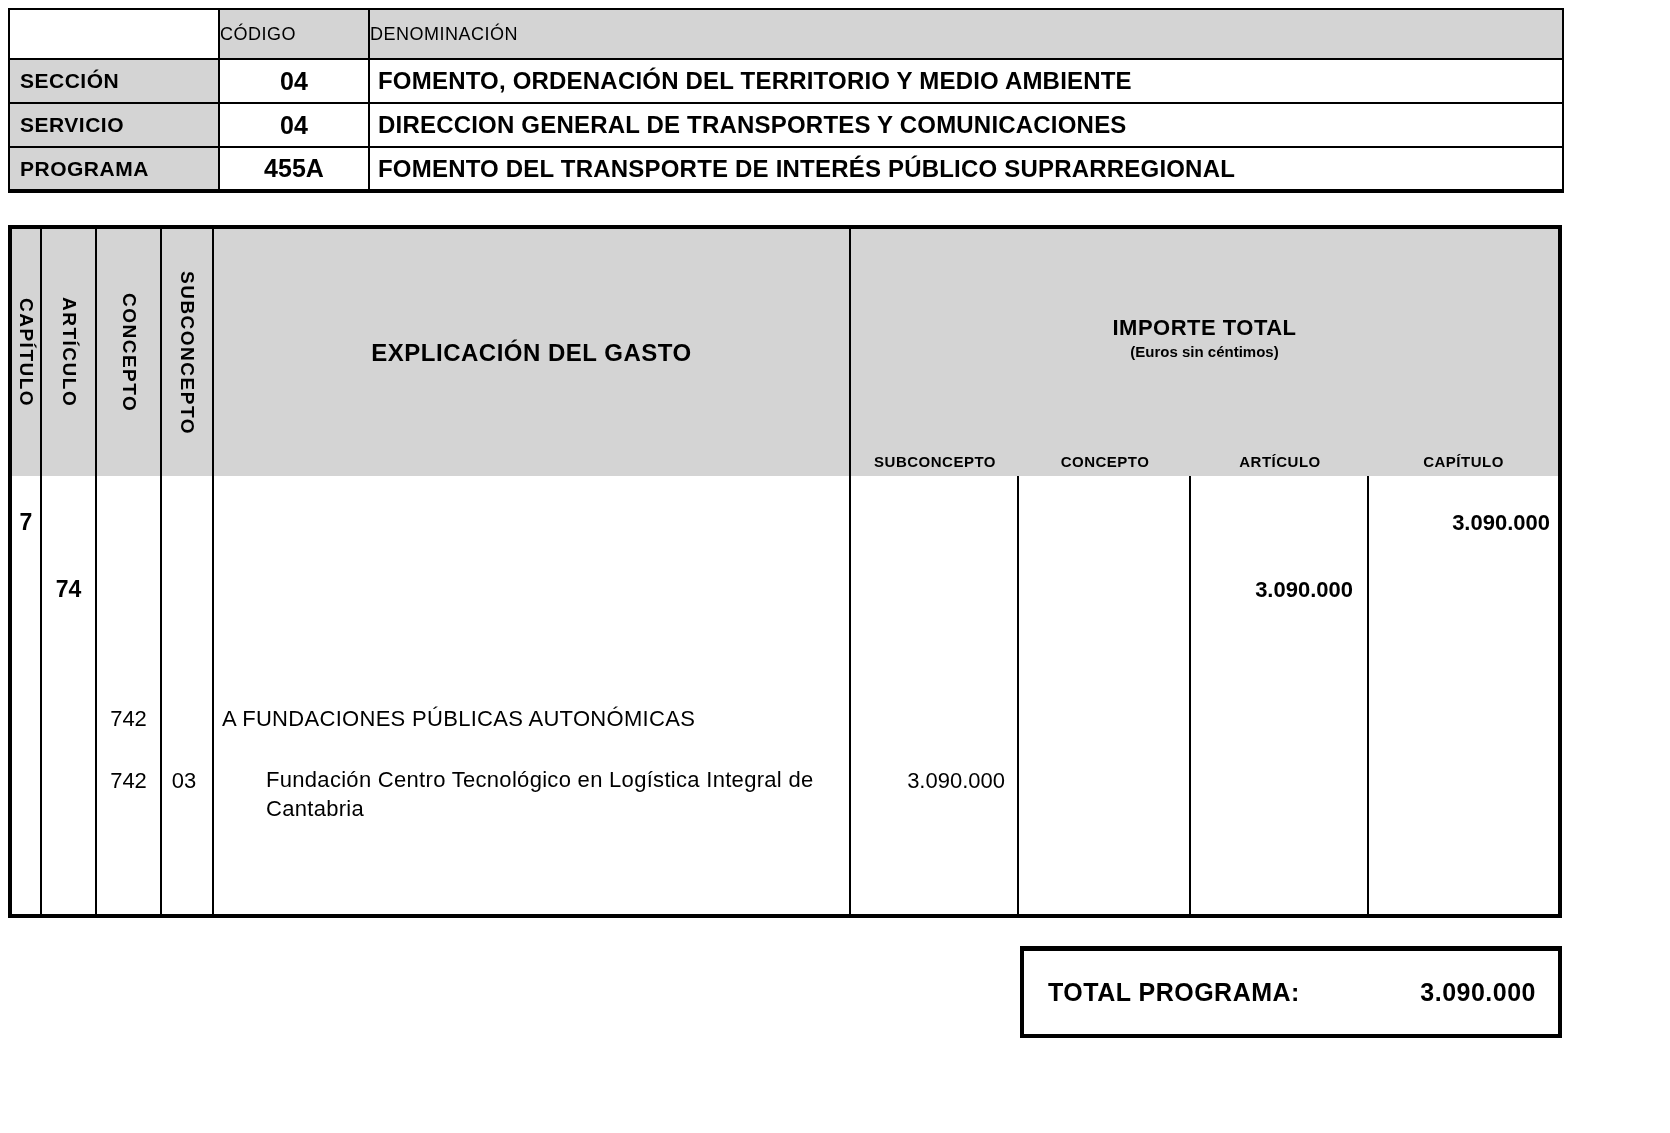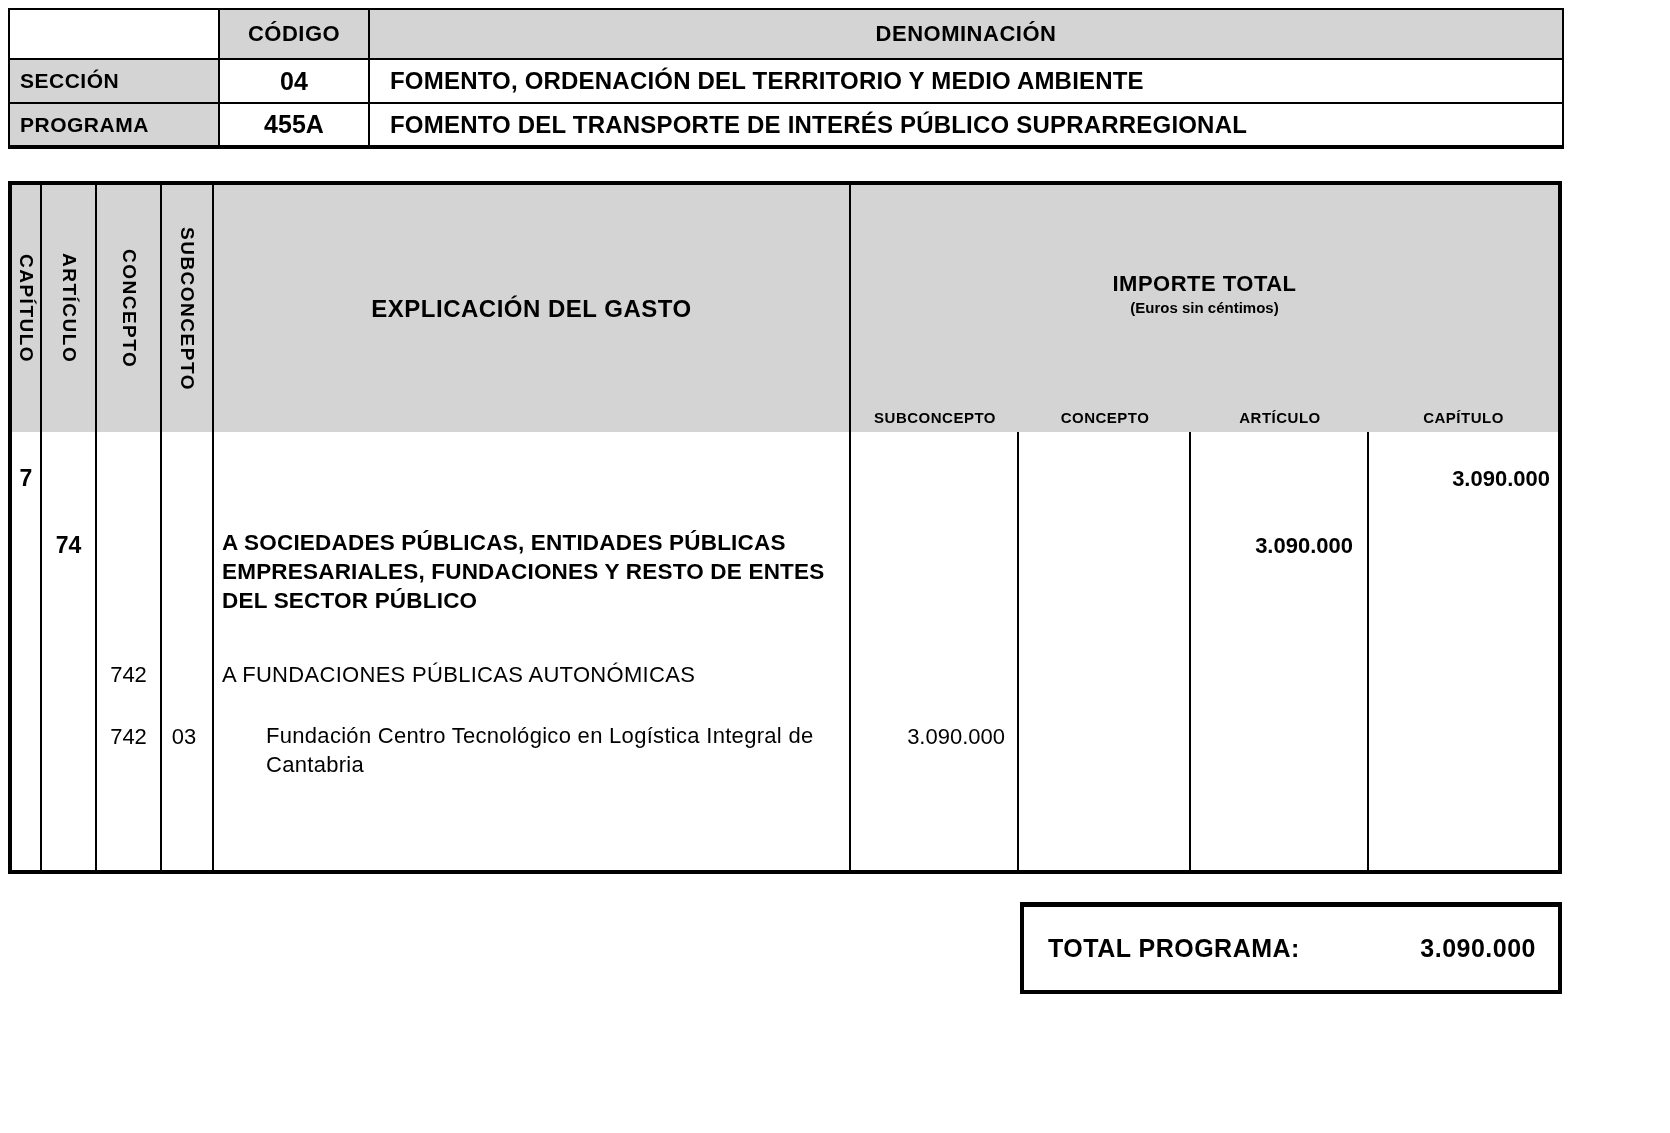--- a/index.html
+++ b/index.html
@@ -11,26 +11,26 @@
     position: relative;
   }
   .page { position: absolute; left: 8px; top: 8px; width: 1554px; }
 
   
   table.t1 { border-collapse: collapse; width: 1554px; table-layout: fixed; }
   table.t1 td { border: 2px solid var(--border-color, #000); overflow: hidden; white-space: nowrap; }
   td.t1-blank { border: none; background: #fff; }
   tr.t1-hrow { height: 50px; }
   tr.t1-row { height: 44px; }
-  td.t1-h { background: var(--header-fill, #d4d4d4); font-weight: bold; font-size: 22px; text-align: center; letter-spacing: .5px; }
+  td.t1-h { background: var(--header-fill, #d4d4d4); font-weight: normal; font-size: 18px; letter-spacing: .5px; }
   td.t1-codigo-h { border-top-width: 4px; border-left-width: 4px; }
   td.t1-denom-h  { border-top-width: 4px; border-right-width: 5px; }
   td.t1-label { background: var(--header-fill, #d4d4d4); font-weight: bold; font-size: 21px; padding-left: 10px; border-left-width: 4px; letter-spacing: .5px; }
   td.t1-code  { font-weight: bold; font-size: 25px; text-align: center; }
-  td.t1-denom { font-weight: bold; font-size: 24px; padding-left: 20px; border-right-width: 5px; letter-spacing: .2px; }
+  td.t1-denom { font-weight: bold; font-size: 24px; padding-left: 8px; border-right-width: 5px; letter-spacing: .2px; }
   tr.t1-last td { border-bottom-width: 4px; }
 
   
   .t2 { width: 1554px; margin-top: 32px; border: 4px solid var(--border-color, #000); background: #fff; }
   .t2-head {
     display: grid;
     grid-template-columns: 30px 55px 65px 52px 637px 168px 172px 178px 1fr;
     grid-template-rows: 217px 30px;
     background: var(--header-fill, #d4d4d4);
   }
@@ -102,20 +102,25 @@
         <tr class="t1-hrow">
       <td class="t1-blank"></td>
       <td class="t1-h t1-codigo-h">CÓDIGO</td>
       <td class="t1-h t1-denom-h">DENOMINACIÓN</td>
     </tr>
     <tr class="t1-row">
       <td class="t1-label">SECCIÓN</td>
       <td class="t1-code">04</td>
       <td class="t1-denom">FOMENTO, ORDENACIÓN DEL TERRITORIO Y MEDIO AMBIENTE</td>
     </tr>
+    <tr class="t1-row">
+      <td class="t1-label">SERVICIO</td>
+      <td class="t1-code">04</td>
+      <td class="t1-denom">DIRECCION GENERAL DE TRANSPORTES Y COMUNICACIONES</td>
+    </tr>
     <tr class="t1-row t1-last">
       <td class="t1-label">PROGRAMA</td>
       <td class="t1-code">455A</td>
       <td class="t1-denom">FOMENTO DEL TRANSPORTE DE INTERÉS PÚBLICO SUPRARREGIONAL</td>
     </tr>
   </tbody>
     </table>
 
   <div class="t2">
     <div class="t2-head">
@@ -149,21 +154,20 @@
       <div class="vline vl4"></div>
       <div class="vline vl5"></div>
       <div class="vline vl6"></div>
       <div class="vline vl7"></div>
       <div class="vline vl8"></div>
 
       <div class="cell code-cap">7</div>
       <div class="cell amt amt-cap">3.090.000</div>
 
       <div class="cell code-art">74</div>
-      <div class="cell bold-block">A SOCIEDADES PÚBLICAS, ENTIDADES PÚBLICAS EMPRESARIALES, FUNDACIONES Y RESTO DE ENTES DEL SECTOR PÚBLICO</div>
       <div class="cell amt amt-art">3.090.000</div>
 
       <div class="cell code-con">742</div>
       <div class="cell reg-row1">A FUNDACIONES PÚBLICAS AUTONÓMICAS</div>
 
       <div class="cell code-con2">742</div>
       <div class="cell code-sub">03</div>
       <div class="cell reg-row2">Fundación Centro Tecnológico en Logística Integral de Cantabria</div>
       <div class="cell amt-sub">3.090.000</div>
     </div>

